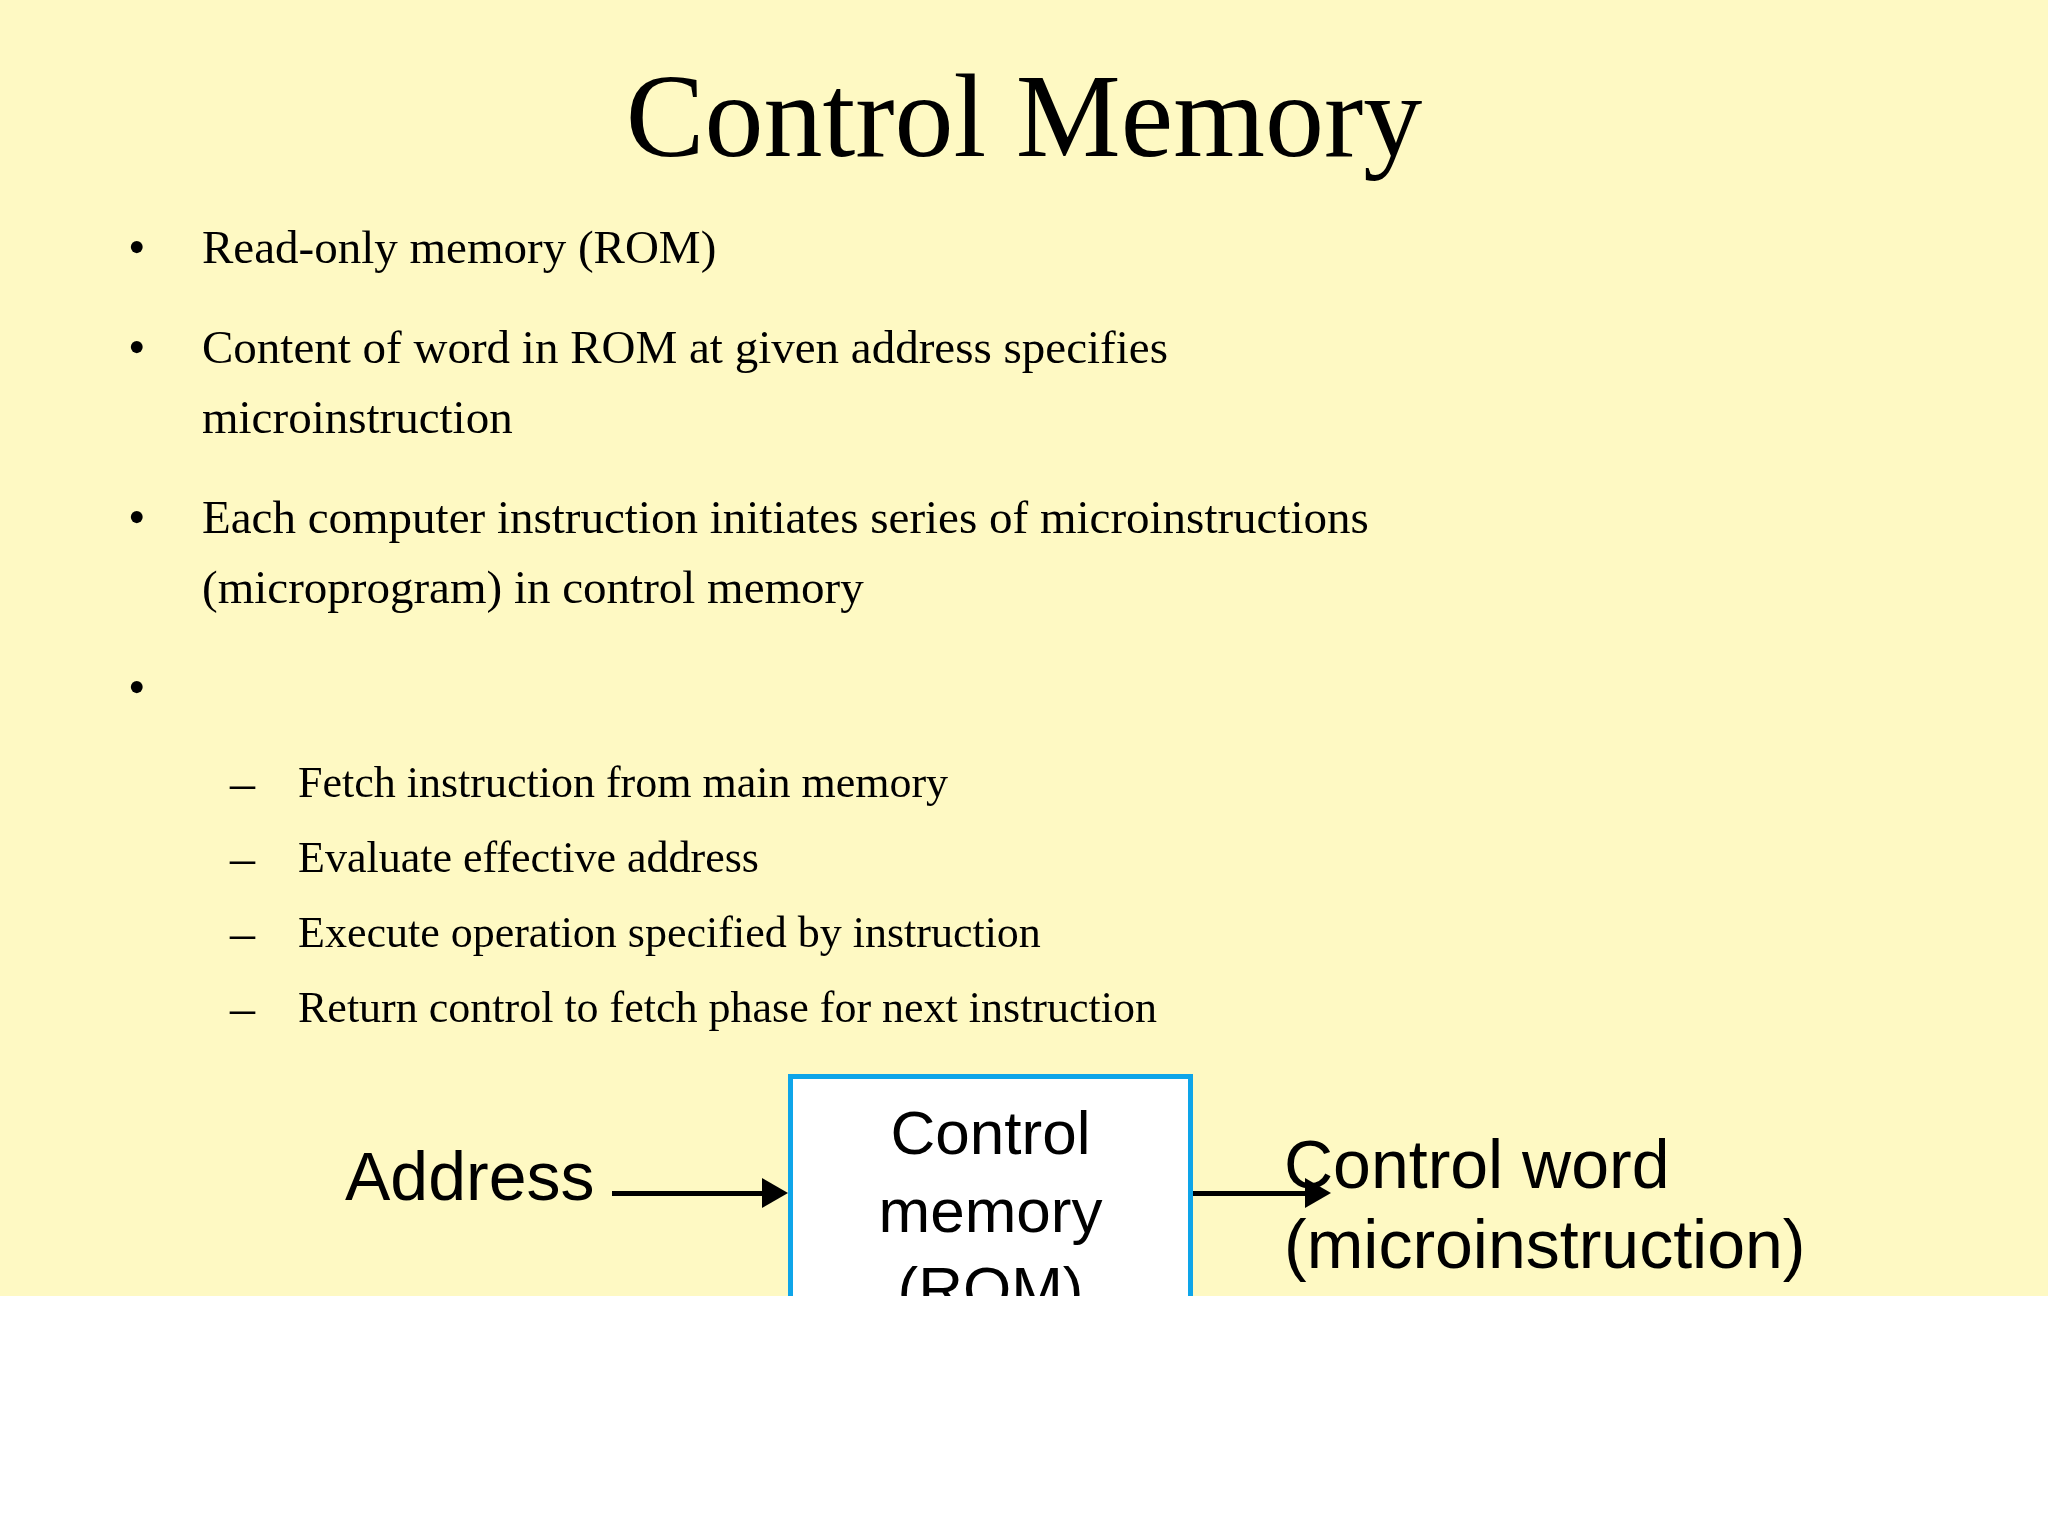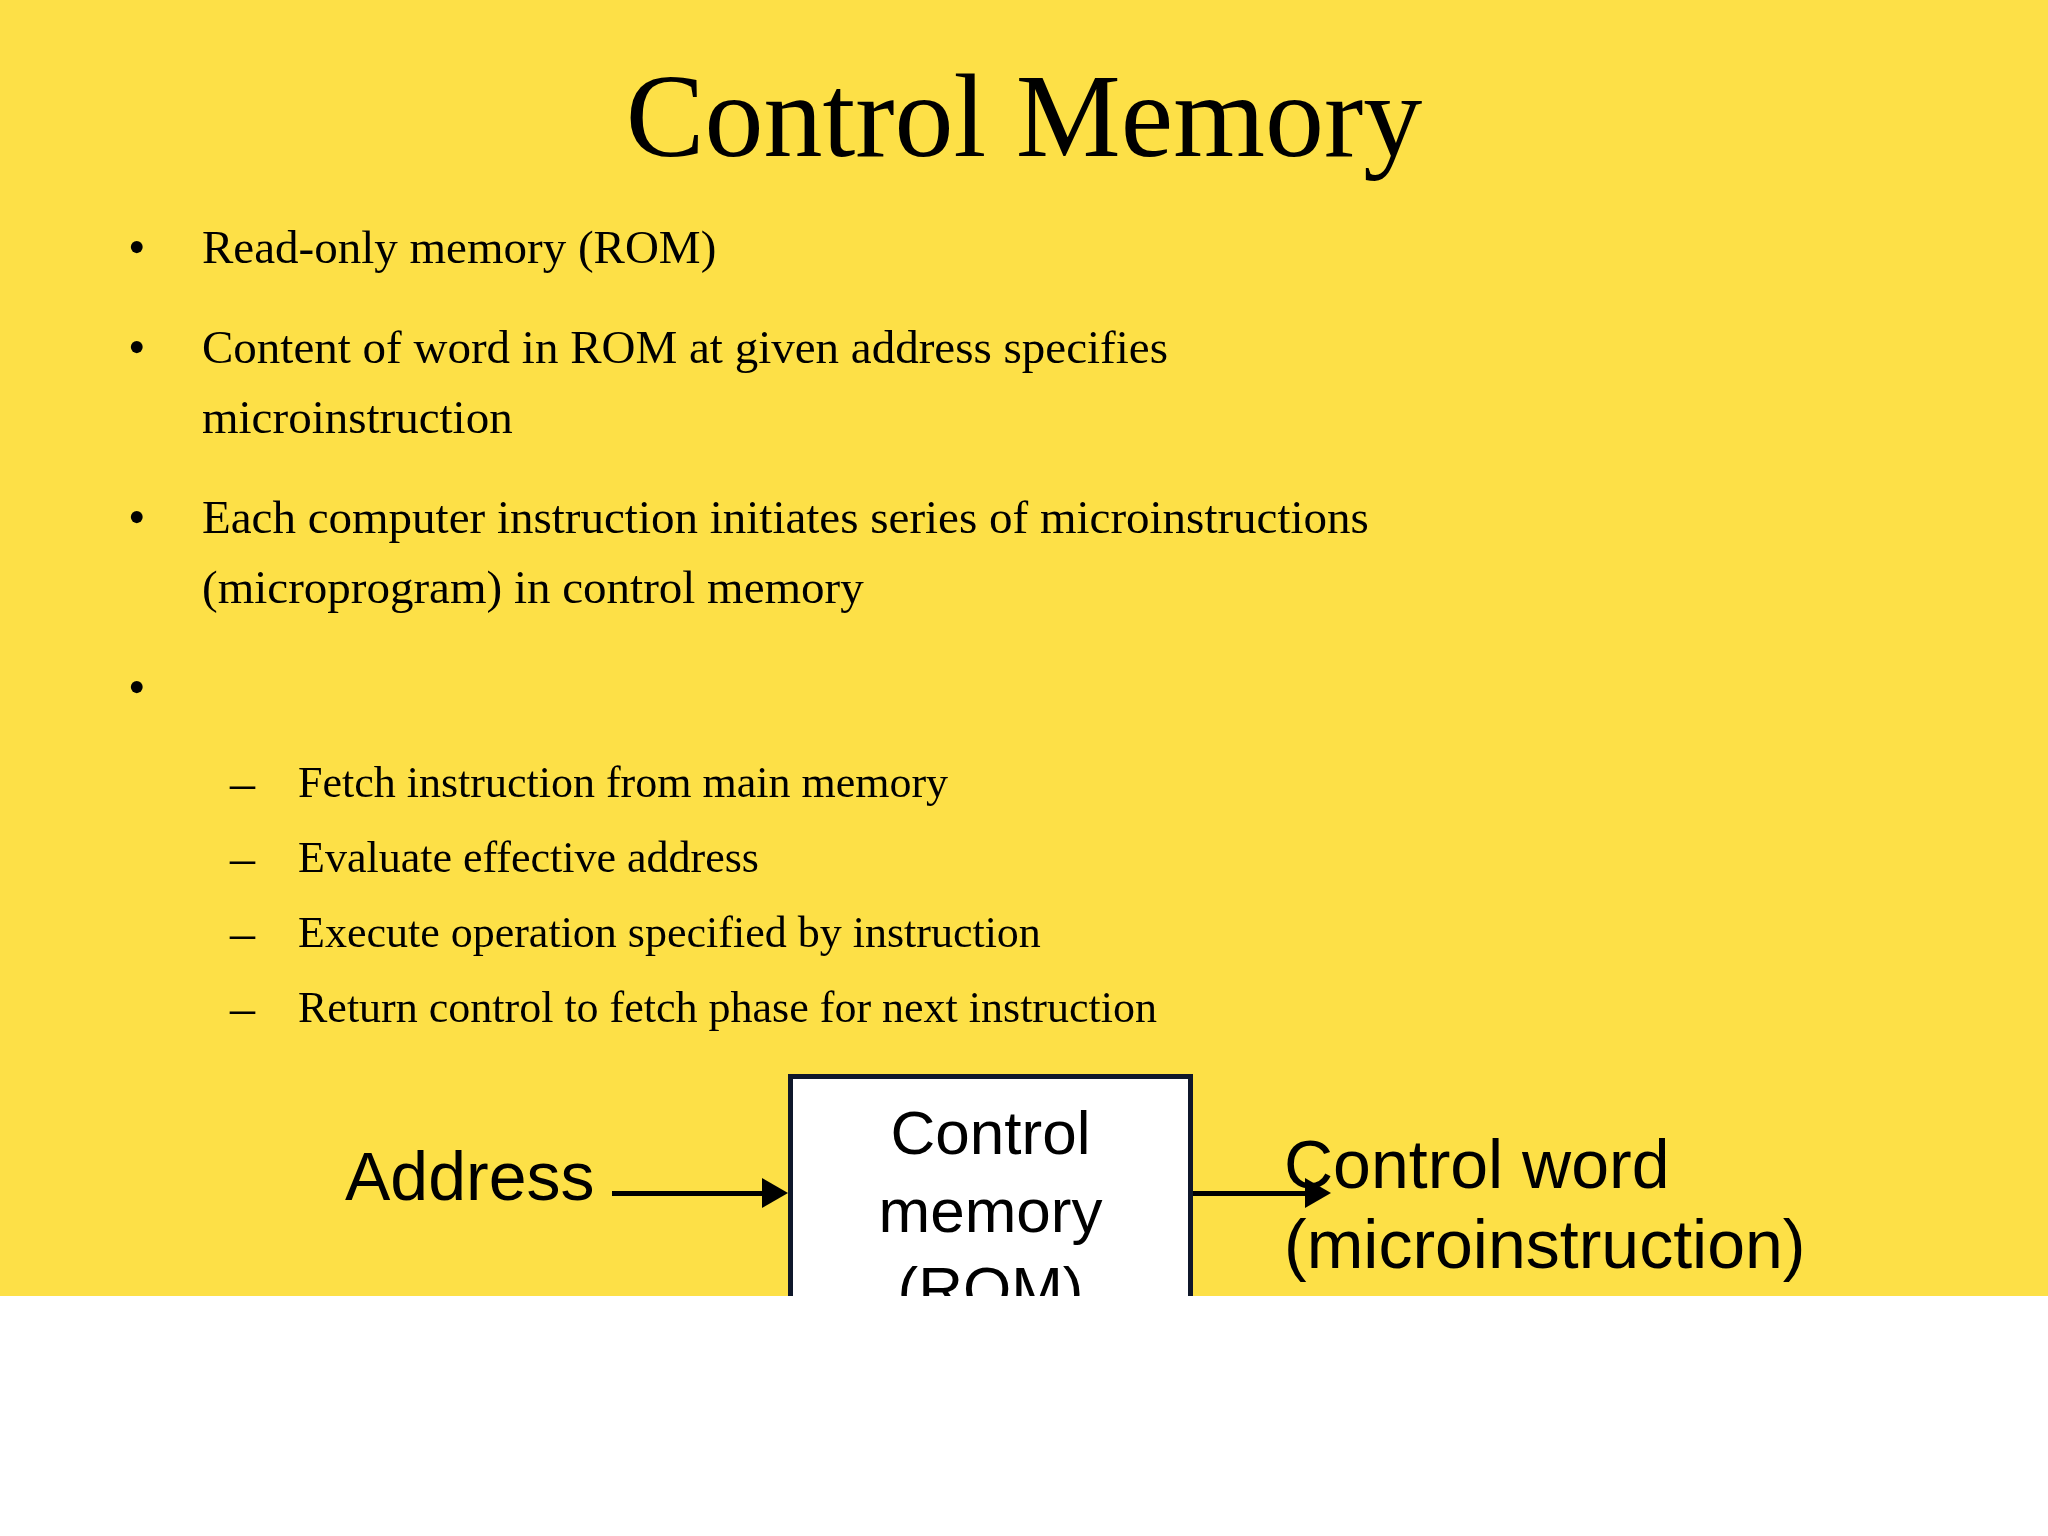--- a/index.html
+++ b/index.html
@@ -1,20 +1,20 @@
 <!DOCTYPE html>
 <html><head>
 <meta charset="utf-8">
 <style>
   html, body { margin: 0; padding: 0; background: #ffffff; }
   .slide {
     position: relative;
     width: 2048px;
     height: 1296px;
-    background: #fde047;
+    background: #fef9c3;
     color: #000000;
     overflow: hidden;
     font-family: "Liberation Serif", "DejaVu Serif", serif;
   }
 
   
   .title {
     position: absolute;
     top: 52px;
     left: 0;
@@ -75,21 +75,21 @@
   .arrow-out { left: 1193px; top: 1178px; }
   .arrow-out .shaft { width: 112px; }
 
   .rom-box {
     position: absolute;
     left: 788px;
     top: 1074px;
     width: 405px;
     height: 274px;
     box-sizing: border-box;
-    border: 5px solid #0f172a;
+    border: 5px solid #0ea5e9;
     background: #ffffff;
     display: flex;
     flex-direction: column;
     justify-content: center;
     align-items: center;
     text-align: center;
     font-family: "Liberation Sans", "DejaVu Sans", sans-serif;
     font-size: 62px;
     line-height: 78px;
   }

